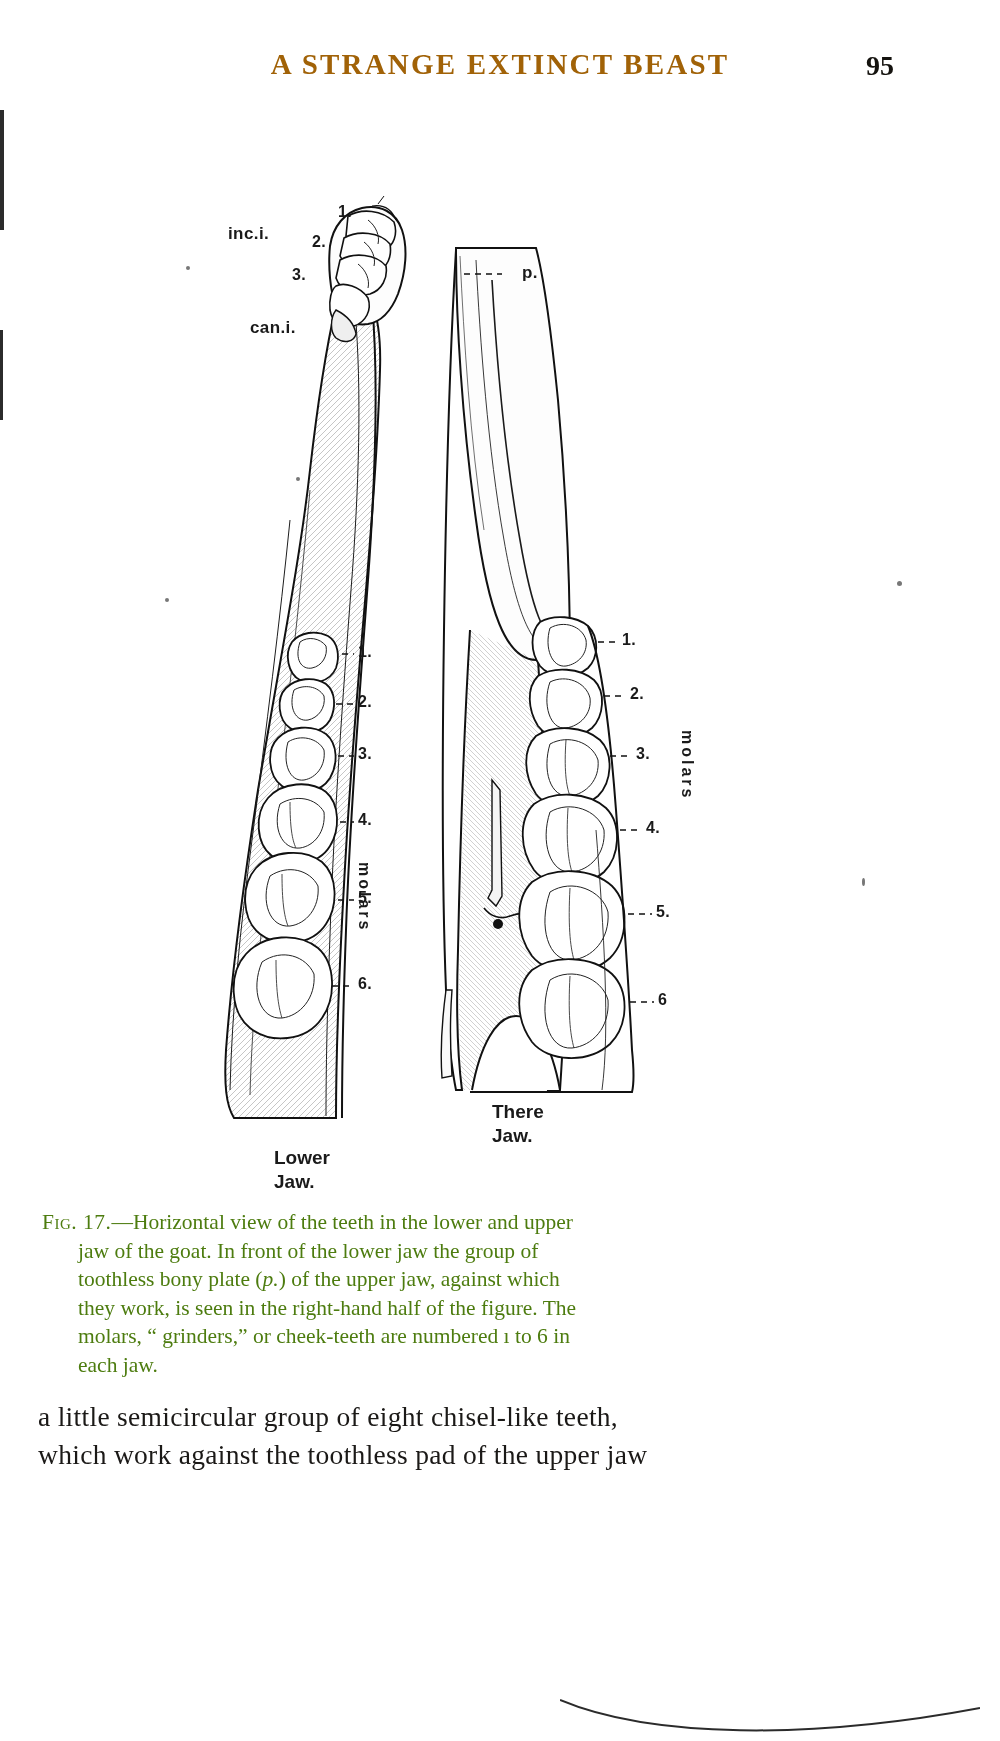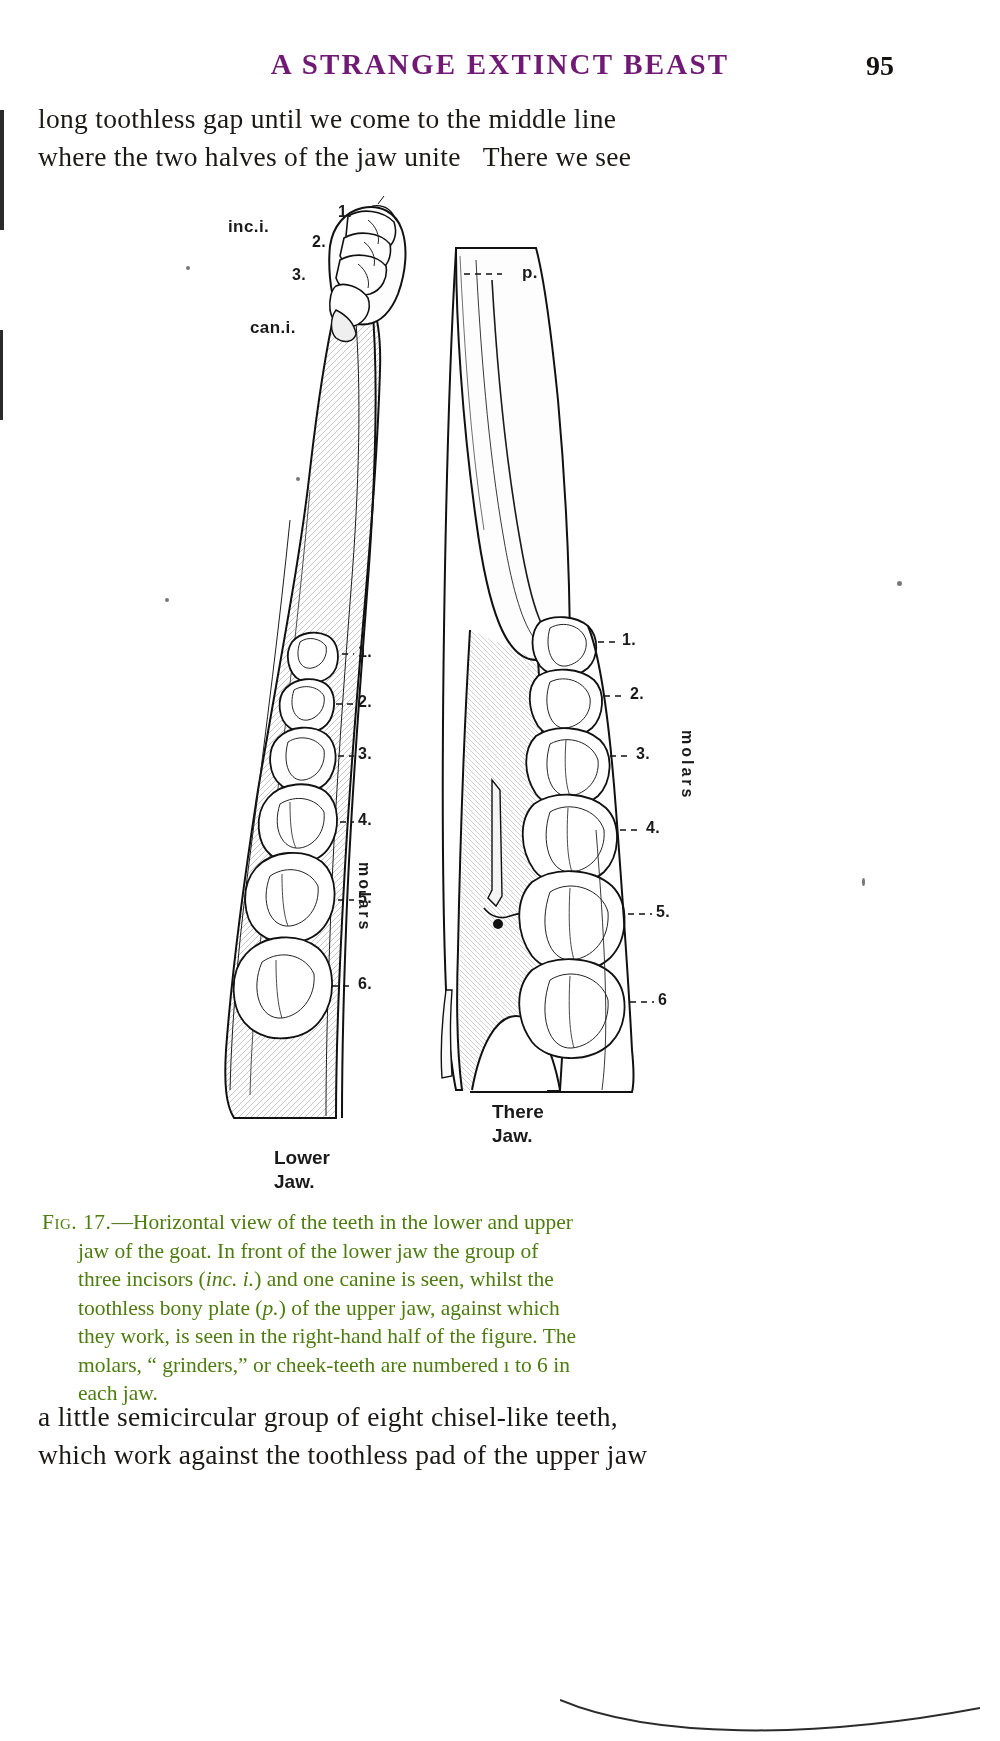--- a/index.html
+++ b/index.html
@@ -26,21 +26,21 @@
     left: 0;
     top: 48px;
     width: 1000px;
     text-align: center;
   }
   .running-head .title {
     font-family: "Liberation Serif", serif;
     font-size: 29px;
     letter-spacing: 2.2px;
     font-weight: 700;
-    color: #701a75;
+    color: #a16207;
   }
   .page-number {
     position: absolute;
     right: 106px;
     top: 50px;
     font-size: 28px;
     font-weight: 700;
     color: #15130f;
     font-family: Liberation Serif, serif;
   }
@@ -167,26 +167,20 @@
 </head>
 <body>
 
 <div class="page">
 
   <div class="running-head">
     <span class="title">A STRANGE EXTINCT BEAST</span>
   </div>
   <div class="page-number">95</div>
 
-  <div class="body-top">
-    <div class="line">long toothless gap until we come to the middle line</div>
-    <div class="line">
-      <span>where the two halves of the jaw unite</span><span class="gap"></span><span>There we see</span>
-    </div>
-  </div>
 
   <div class="figure">
 
     <svg width="740" height="960" viewBox="0 0 740 960">
       <defs>
         <pattern id="boneHatch" width="6" height="6" patternUnits="userSpaceOnUse">
           <path d="M0,6 L6,0" stroke="#2a2a2a" stroke-width="0.6" opacity="0.45"></path>
         </pattern>
         <pattern id="boneHatch2" width="5" height="5" patternUnits="userSpaceOnUse">
           <path d="M0,0 L5,5" stroke="#2a2a2a" stroke-width="0.55" opacity="0.4"></path>
@@ -336,21 +330,21 @@
           <path d="M488,724 L512,724"></path>
           <path d="M490,812 L514,812"></path>
           <path d="M324,84 L362,84"></path>
         </g>
 
         <path d="M330,902 L492,902" fill="none" stroke="#111" stroke-width="2"></path>
         <path d="M196,928 L96,928" fill="none" stroke="#111" stroke-width="2"></path>
       </g>
     </svg>
 
-    <div class="fig-label" style="left:88px; top:27px;">inc.i.</div>
+    <div class="fig-label" style="left:88px; top:34px;">inc.i.</div>
     <div class="fig-label" style="left:110px; top:128px;">can.i.</div>
     <div class="fig-label small" style="left:198px; top:13px;">1.</div>
     <div class="fig-label small" style="left:172px; top:43px;">2.</div>
     <div class="fig-label small" style="left:152px; top:76px;">3.</div>
     <div class="fig-label" style="left:382px; top:73px;">p.</div>
 
     <div class="fig-label small" style="left:218px; top:453px;">1.</div>
     <div class="fig-label small" style="left:218px; top:503px;">2.</div>
     <div class="fig-label small" style="left:218px; top:555px;">3.</div>
     <div class="fig-label small" style="left:218px; top:621px;">4.</div>
@@ -375,23 +369,20 @@
       <div>Jaw.</div>
     </div>
   </div>
 
   <div class="caption">
     <span class="cap-body">
       <span class="figno">Fig. 17.</span><span>—</span><span>Horizontal view of the teeth in the lower and upper</span>
     </span>
     <span class="indent">jaw of the goat.   In front of the lower jaw the group of</span>
     <span class="indent">
-      <span>three incisors (</span><i>inc. i.</i><span>) and one canine is seen, whilst the</span>
-    </span>
-    <span class="indent">
       <span>toothless bony plate (</span><i>p.</i><span>) of the upper jaw, against which</span>
     </span>
     <span class="indent">they work, is seen in the right-hand half of the figure.   The</span>
     <span class="indent">molars, “ grinders,” or cheek-teeth are numbered ı to 6 in</span>
     <span class="indent">each jaw.</span>
   </div>
 
   <div class="body-bottom">
     <div class="line">a little semicircular group of eight chisel-like teeth,</div>
     <div class="line">which work against the toothless pad of the upper jaw</div>

